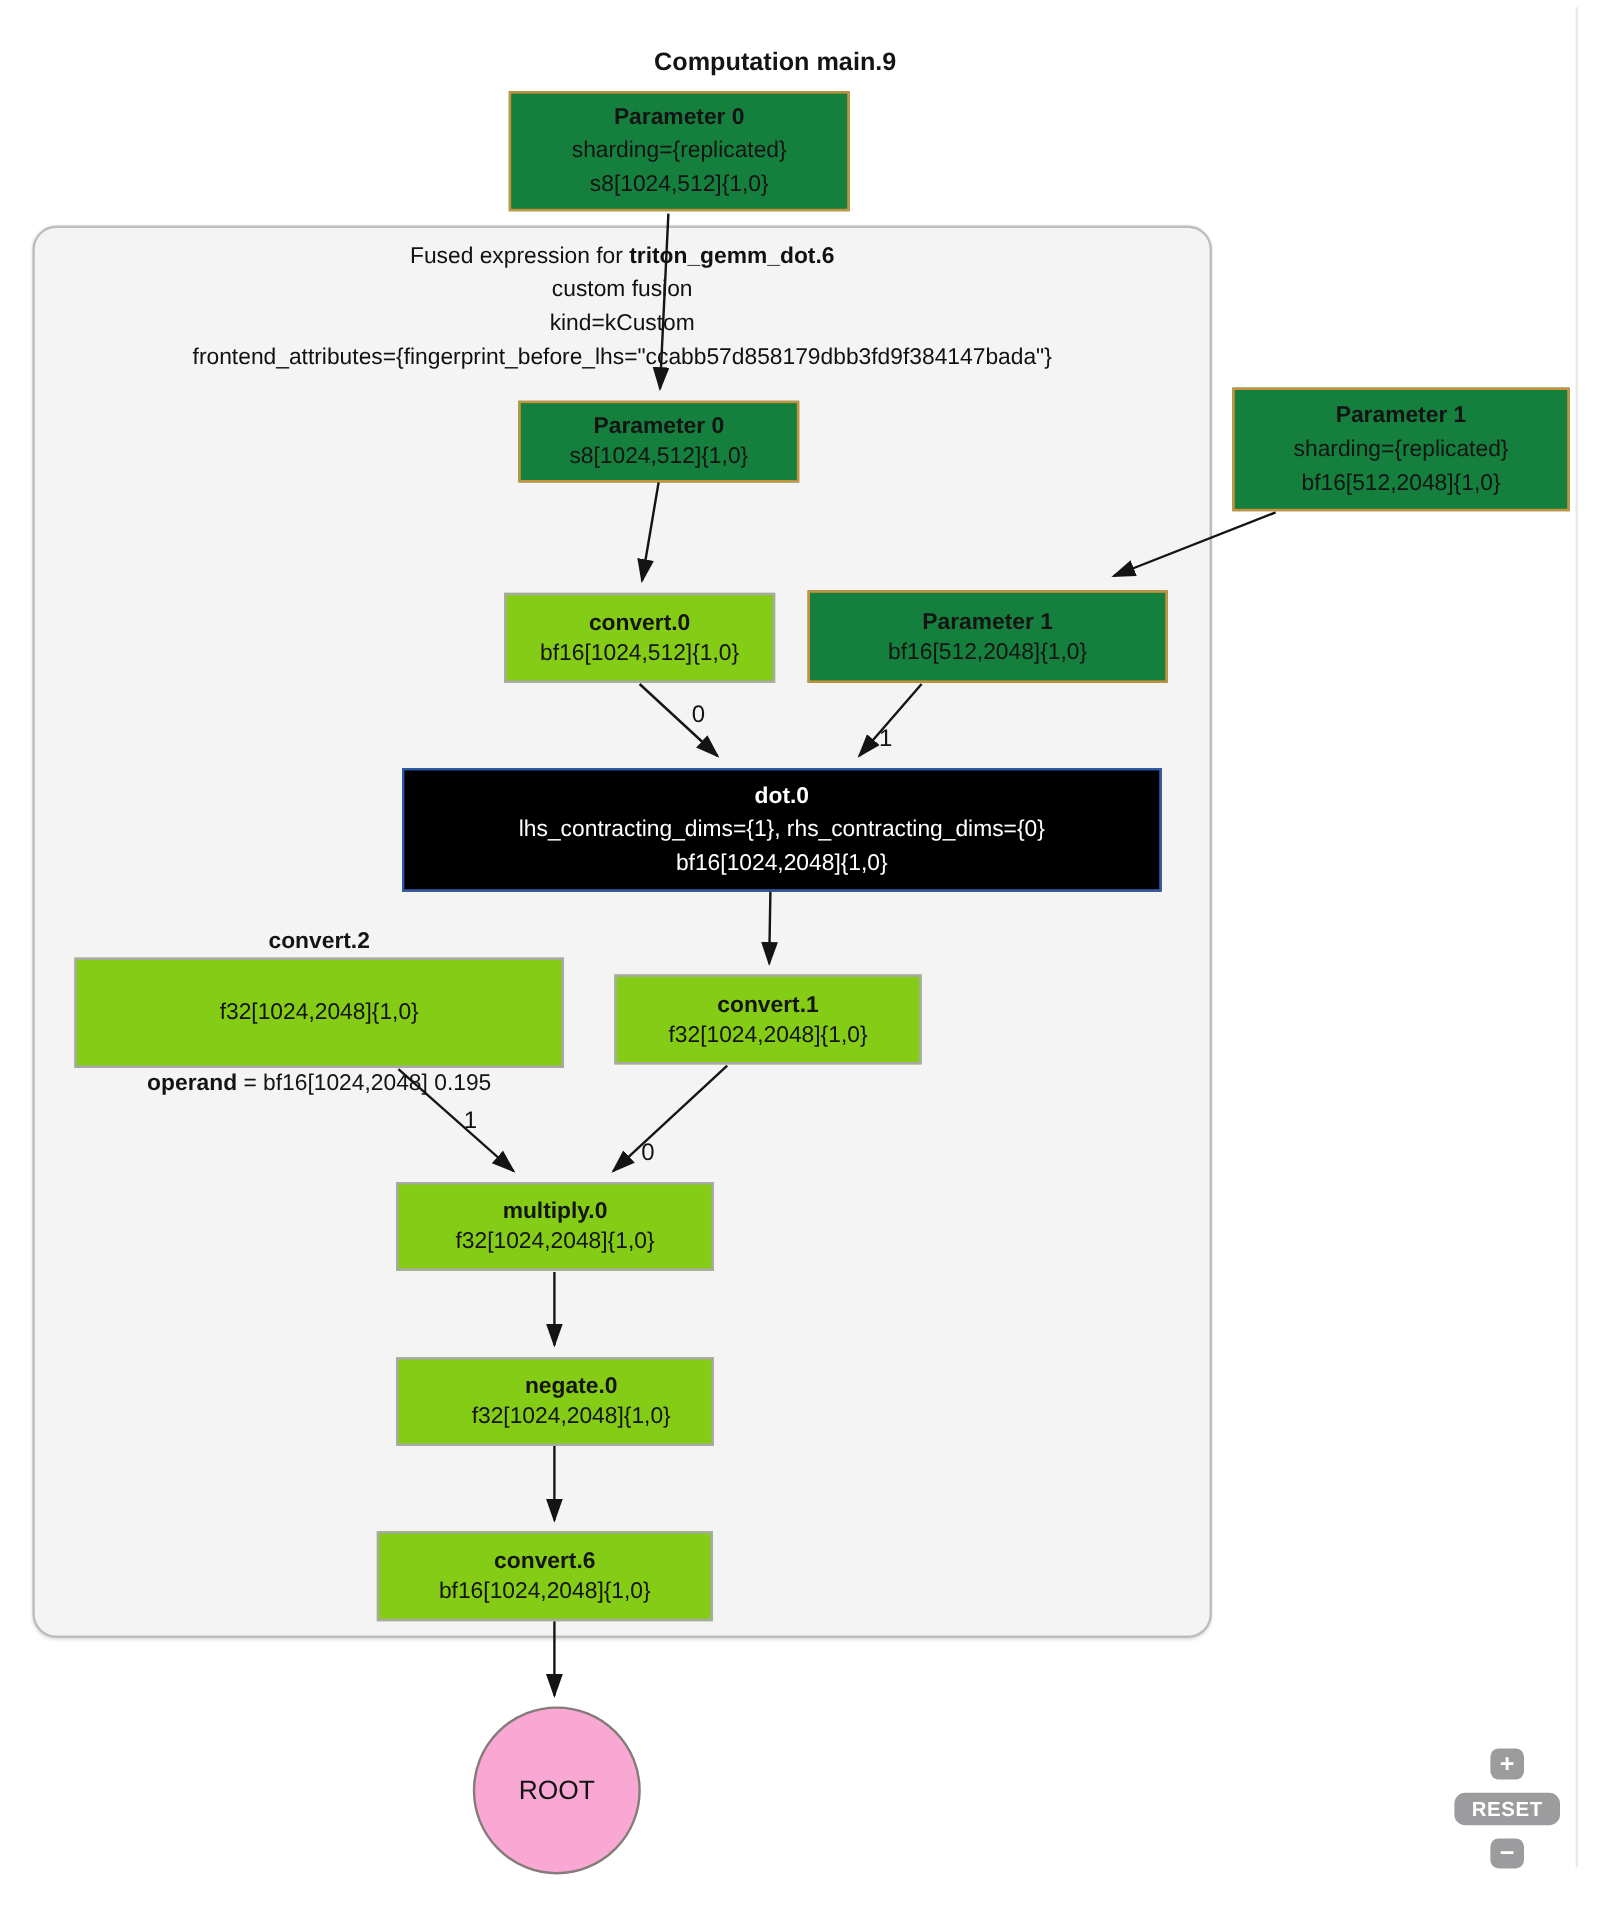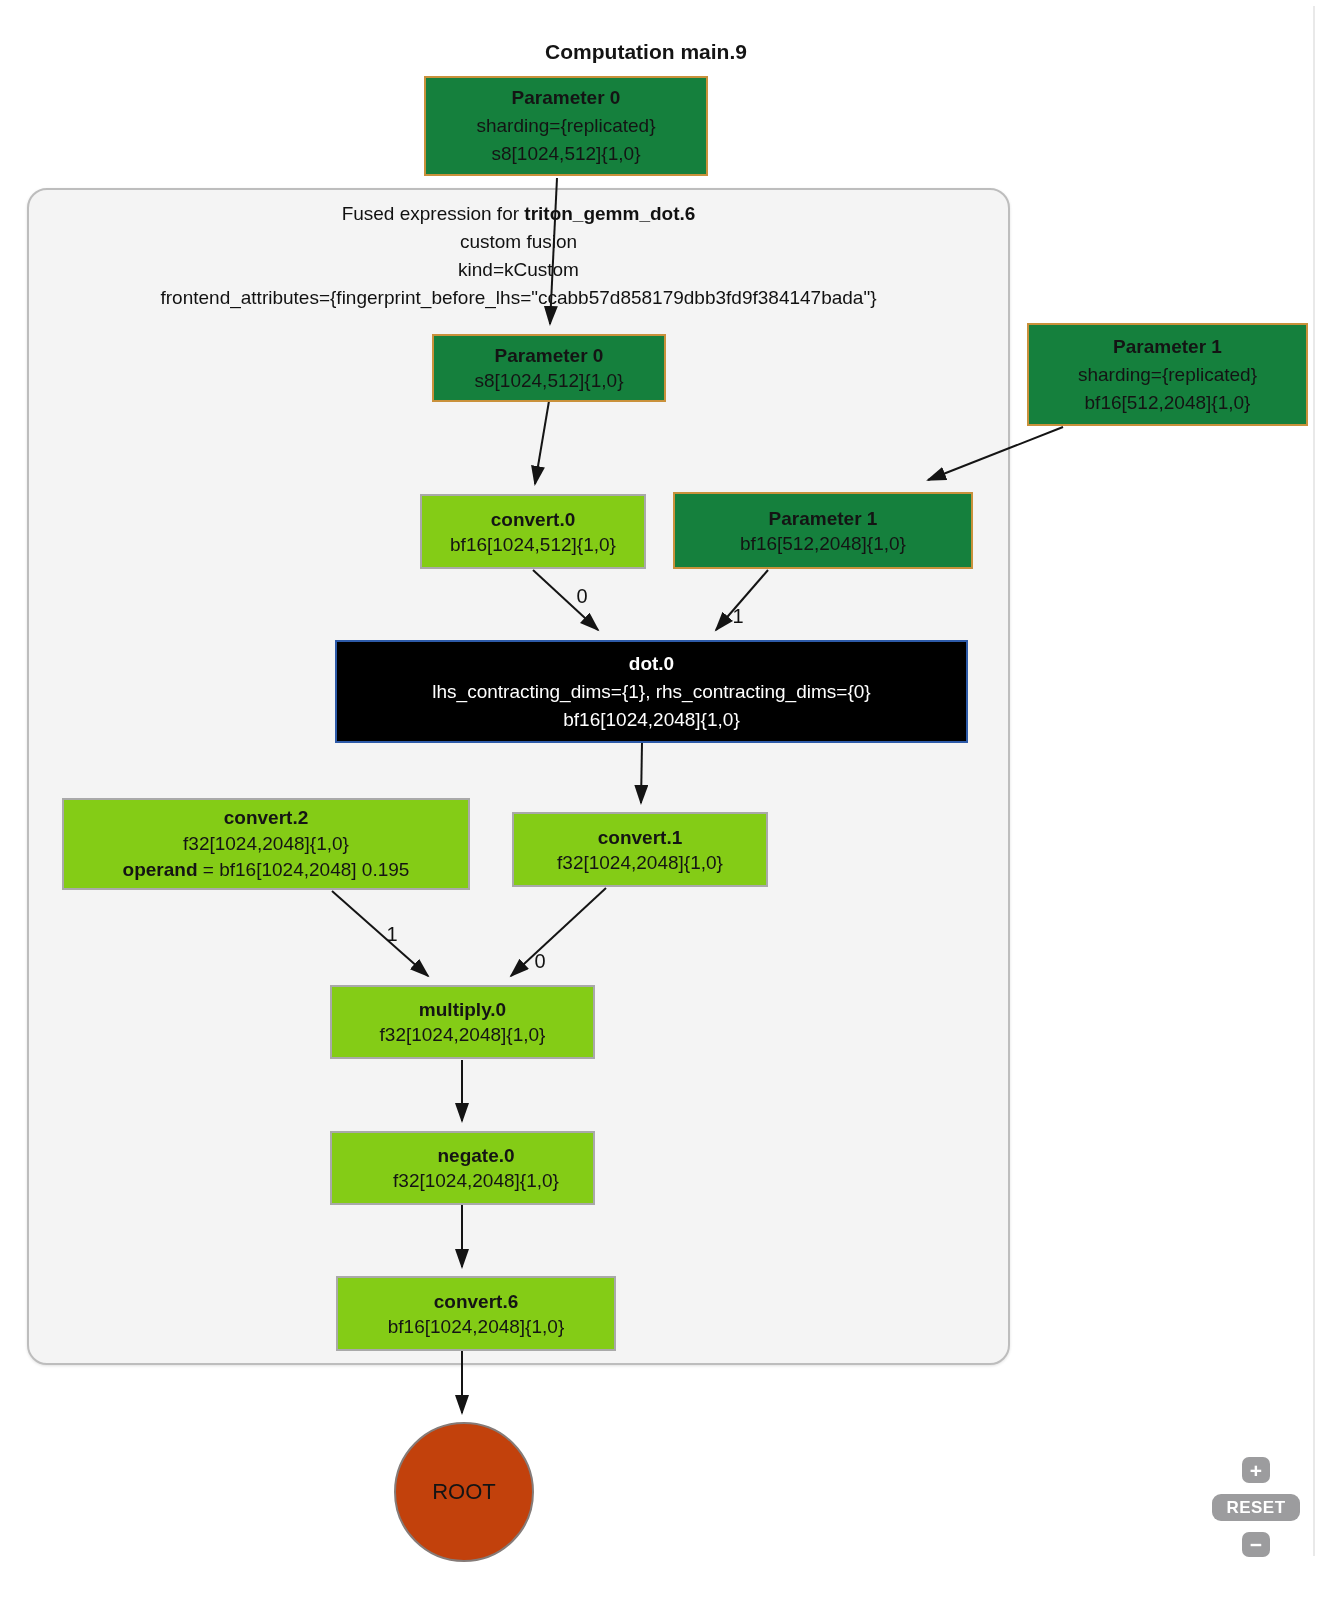--- a/index.html
+++ b/index.html
@@ -17,21 +17,21 @@
   .node{position:absolute;box-sizing:border-box;display:flex;flex-direction:column;
        align-items:center;justify-content:center;text-align:center;
        font-size:19px;line-height:25px;z-index:3;background:#84cc16;
        border:2px solid #A9A9A9;}
   .node .nt{font-weight:bold;}
   .node.param{background:#15803d;border-color:#C9913B;}
   .node.dot{background:#000000;border-color:#2D5AA8;color:#ffffff;line-height:28px;}
   .node.tall{line-height:28px;}
   .node.op3{line-height:26px;}
   .root-node{position:absolute;left:394px;top:1422px;width:140px;height:140px;
-       border-radius:50%;background:#c2410c;border:2px solid #857B78;box-sizing:border-box;
+       border-radius:50%;background:#f9a8d4;border:2px solid #857B78;box-sizing:border-box;
        display:flex;align-items:center;justify-content:center;font-size:22px;z-index:3;}
   .edge-label{position:absolute;font-size:20px;color:#111;z-index:3;width:24px;
        text-align:center;}
   .ctrl{position:absolute;background:#9C9C9E;color:#ffffff;display:flex;
        align-items:center;justify-content:center;font-weight:bold;z-index:4;
        box-sizing:border-box;cursor:pointer;}
   .ctrl.sq{width:28px;border-radius:7px;font-size:21px;line-height:1;}
   .ctrl.reset{left:1212px;top:1494px;width:88px;height:27px;border-radius:9px;
        font-size:17px;letter-spacing:0.5px;}
   .divider{position:absolute;left:1313px;top:6px;width:2px;height:1550px;
@@ -101,42 +101,42 @@
     <div class="nt">Parameter 1</div>
     <div>bf16[512,2048]{1,0}</div>
   </div>
 
   <div class="node dot" style="left:335px;top:640px;width:633px;height:103px;">
     <div class="nt">dot.0</div>
     <div>lhs_contracting_dims={1}, rhs_contracting_dims={0}</div>
     <div>bf16[1024,2048]{1,0}</div>
   </div>
 
-  <div class="node op3" style="left:62px;top:798px;width:408px;height:92px;">
+  <div class="node op3" style="left:62px;top:798px;width:408px;height:92px;gap:33px;">
     <div class="nt">convert.2</div>
     <div>f32[1024,2048]{1,0}</div>
     <div><span class="b">operand</span><span> = bf16[1024,2048] 0.195</span></div>
   </div>
 
   <div class="node" style="left:512px;top:812px;width:256px;height:75px;">
     <div class="nt">convert.1</div>
     <div>f32[1024,2048]{1,0}</div>
   </div>
 
   <div class="node" style="left:330px;top:985px;width:265px;height:74px;">
     <div class="nt">multiply.0</div>
     <div>f32[1024,2048]{1,0}</div>
   </div>
 
   <div class="node" style="left:330px;top:1131px;width:265px;height:74px;padding-left:27px;">
     <div class="nt">negate.0</div>
     <div>f32[1024,2048]{1,0}</div>
   </div>
 
-  <div class="node" style="left:336px;top:1276px;width:280px;height:75px;">
+  <div class="node" style="left:314px;top:1276px;width:280px;height:75px;">
     <div class="nt">convert.6</div>
     <div>bf16[1024,2048]{1,0}</div>
   </div>
 
   <div class="root-node">
     <span>ROOT</span>
   </div>
 
   <div class="edge-label" style="left:570px;top:585px;">0</div>
   <div class="edge-label" style="left:726px;top:605px;">1</div>

